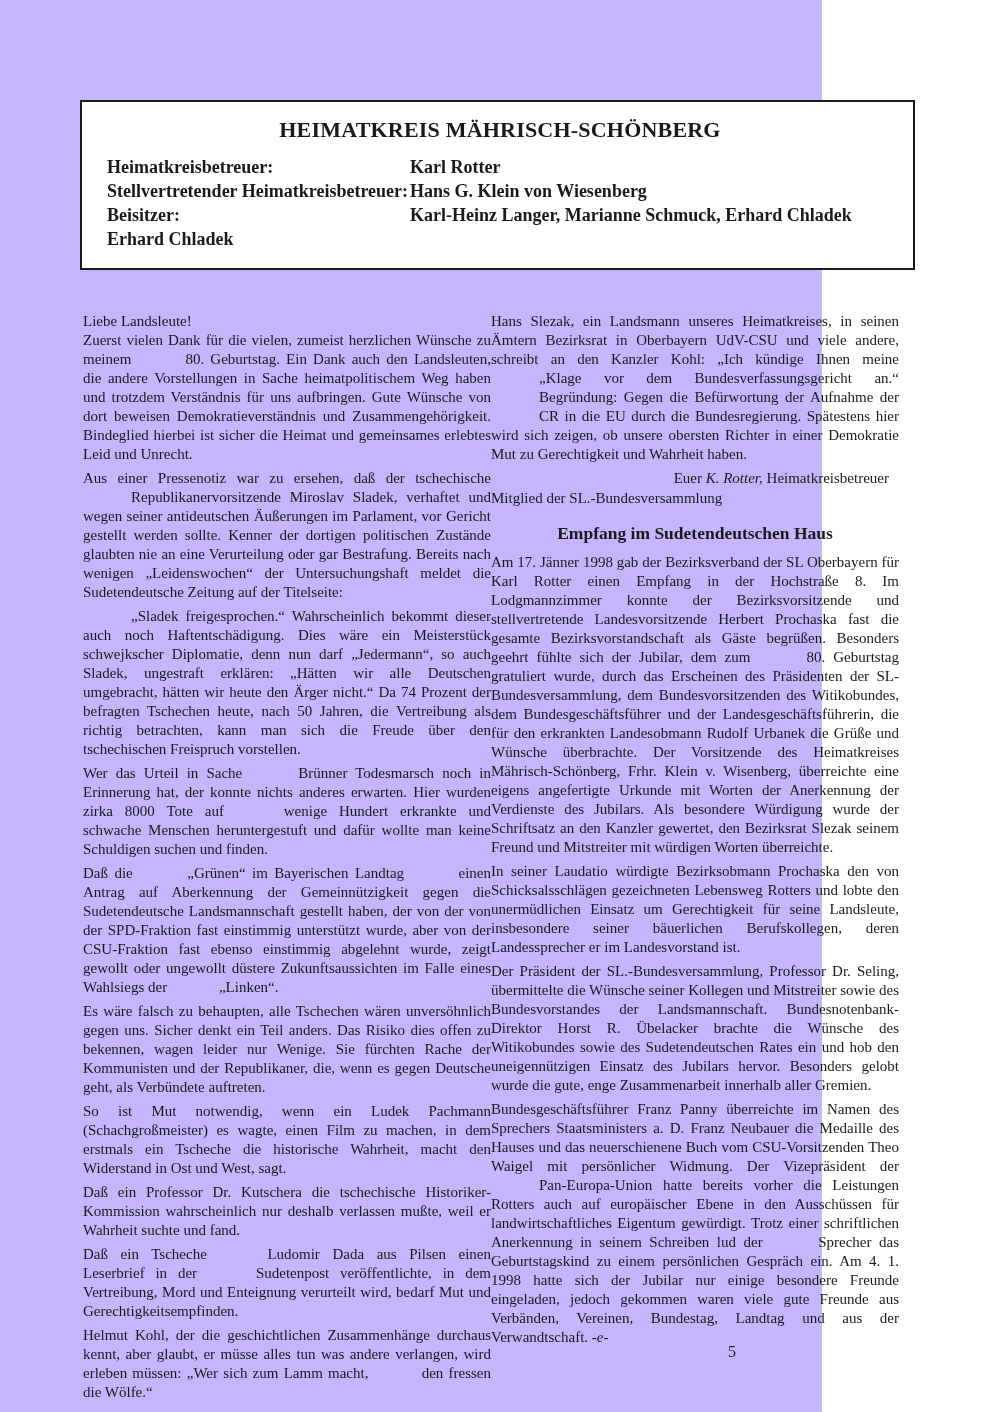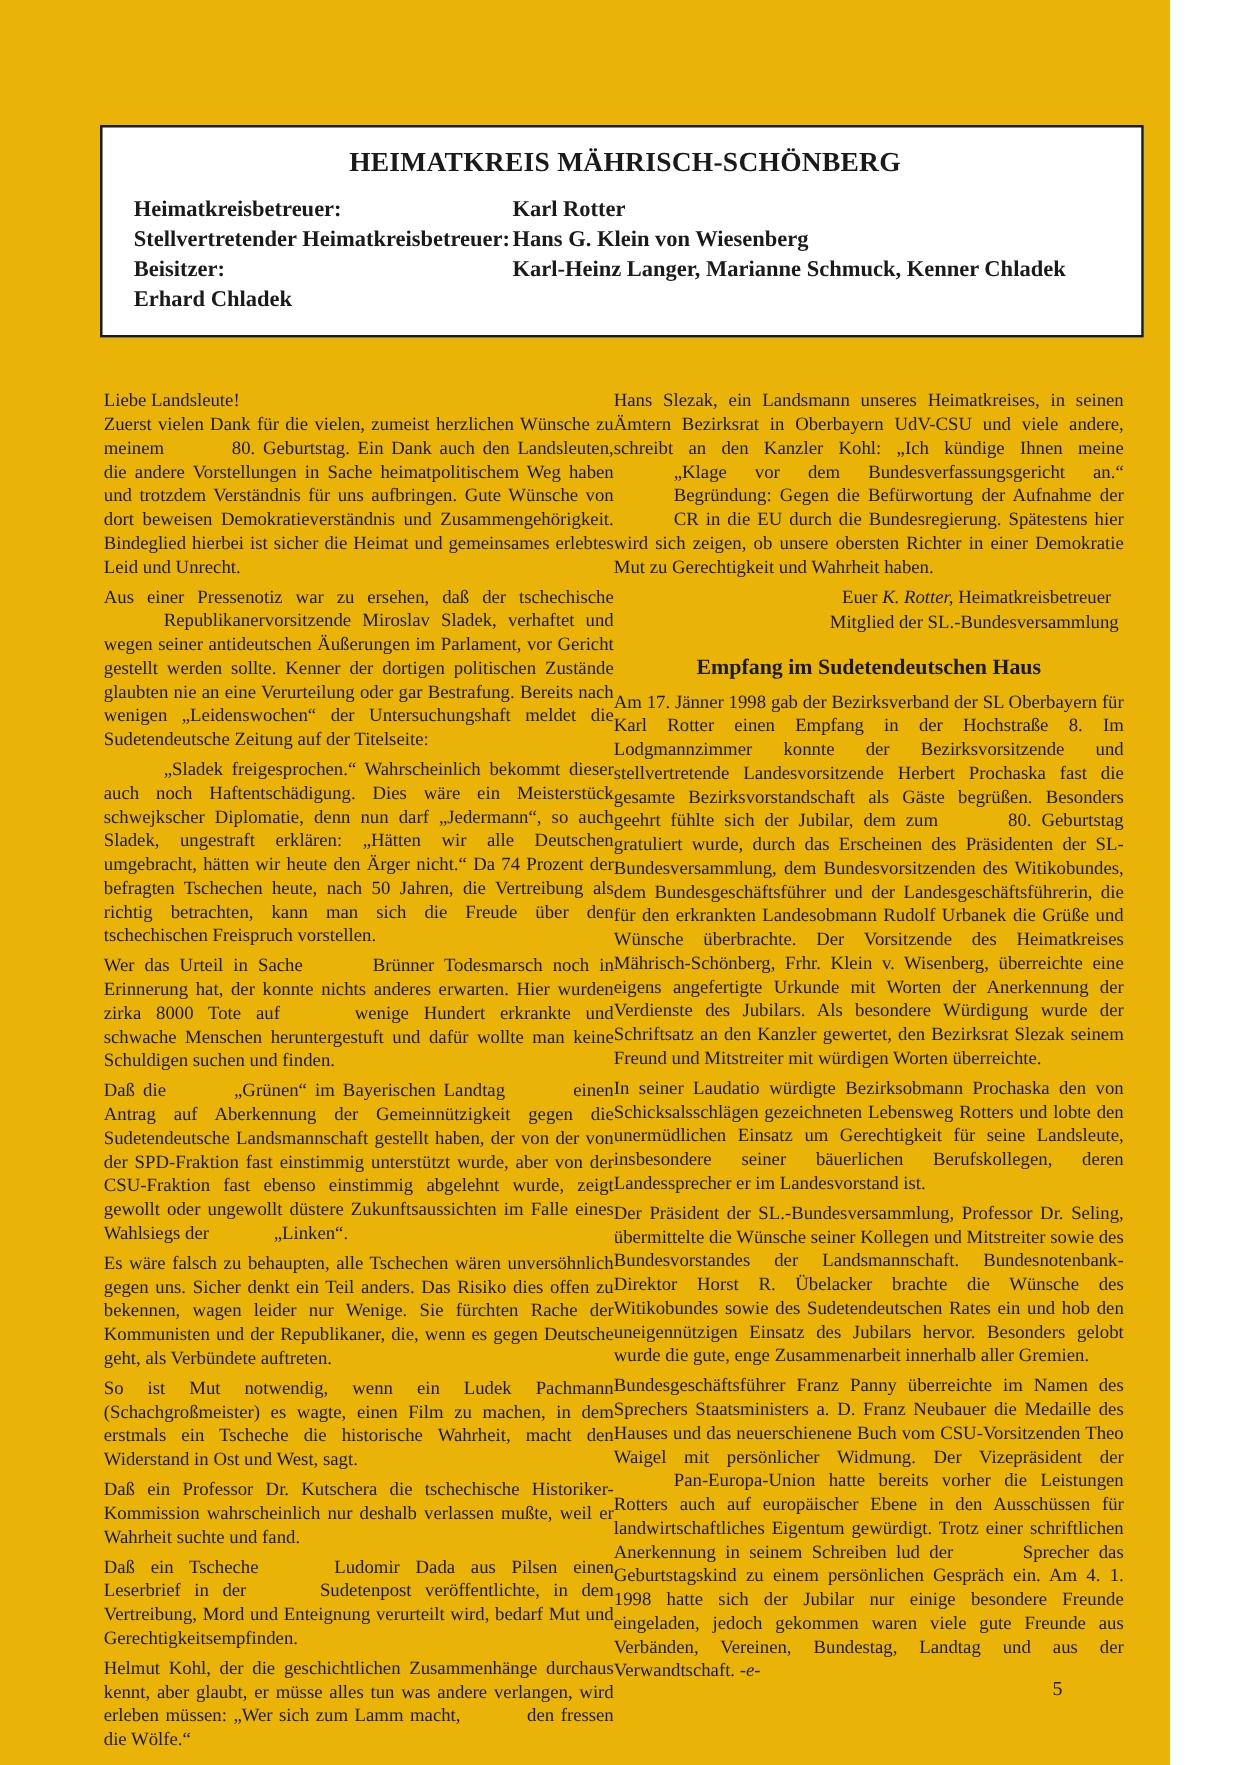--- a/index.html
+++ b/index.html
@@ -4,21 +4,21 @@
 <style>
   * { margin: 0; padding: 0; box-sizing: border-box; }
   html, body { background: #ffffff; }
   body {
     width: 1000px; height: 1412px;
     font-family: "Liberation Serif", "DejaVu Serif", serif;
     color: #1a1a1a;
     position: relative;
     overflow: hidden;
   }
-  .page { position: relative; width: 936px; height: 1412px; background: #eab308; }
+  .page { position: relative; width: 822px; height: 1412px; background: #c4b5fd; }
 
   
   .header-box {
     position: absolute; left: 80px; top: 100px; width: 835px;
     border: 2px solid #1a1a1a;
     padding: 15px 20px 14px 25px;
     background: #ffffff;
   }
   .header-title {
     text-align: center; font-weight: bold; font-size: 22px;
@@ -38,21 +38,21 @@
   .col {
     width: 408px; font-size: 15px; line-height: 19px;
     text-align: justify;
     hyphens: auto; -webkit-hyphens: auto;
   }
   .salutation { margin: 0; }
   .para { margin: 0 0 5px 0; }
   .b { font-weight: normal; padding-left: 48px; }
   .i { font-style: italic; }
   .sig1 { text-align: right; padding-right: 10px; margin: 1px 0 1px 0; }
-  .sig2 { text-align: right; padding-right: 4px; margin: 0 0 14px 0; }
+  .sig2 { text-align: left; padding-right: 4px; margin: 0 0 14px 0; }
   .section-heading {
     text-align: center; font-weight: bold; font-size: 17.5px;
     margin: 10px 0 9px 0; line-height: 22px;
   }
   .page-number {
     position: absolute; right: 86px; top: 1343px;
     font-size: 16px;
   }
 </style>
 </head>
@@ -66,21 +66,21 @@
       <div class="role-row">
         <span>Heimatkreisbetreuer:</span>
         <span>Karl Rotter</span>
       </div>
       <div class="role-row">
         <span>Stellvertretender Heimatkreisbetreuer:</span>
         <span>Hans G. Klein von Wiesenberg</span>
       </div>
       <div class="role-row">
         <span>Beisitzer:</span>
-        <span>Karl-Heinz Langer, Marianne Schmuck, Kenner Chladek</span>
+        <span>Karl-Heinz Langer, Marianne Schmuck, Erhard Chladek</span>
       </div>
       <div class="role-row">
         <span>Erhard Chladek</span>
       </div>
     </div>
   </div>
 
   <div class="content">
 
     <div class="col">

